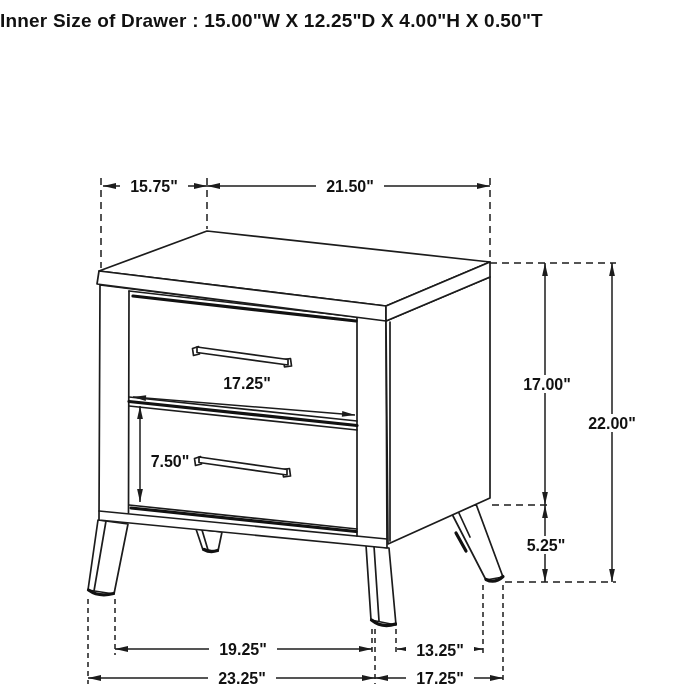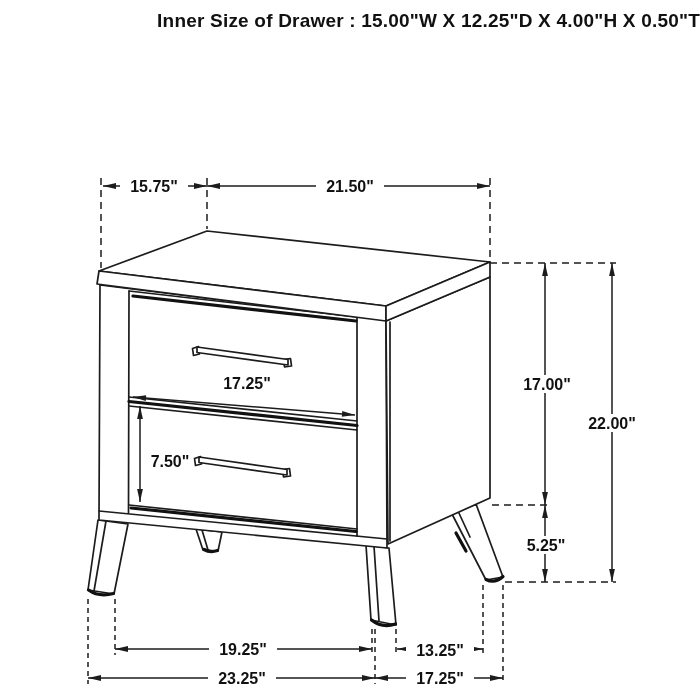--- a/index.html
+++ b/index.html
@@ -1,18 +1,18 @@
 <!DOCTYPE html>
 <html><head>
 <meta charset="utf-8">
 <style>
   html,body{margin:0;padding:0;background:#ffffff;}
   .stage{position:relative;width:700px;height:700px;background:#ffffff;overflow:hidden;
          font-family:"Liberation Sans",sans-serif;}
-  .title{position:absolute;top:10px;left:0;width:700px;text-align:right;
+  .title{position:absolute;top:10px;left:0;width:700px;text-align:left;
          font-size:19px;font-weight:bold;color:#111;letter-spacing:0.2px;}
   svg{position:absolute;left:0;top:0;}
   .edge{fill:none;stroke:#1c1c1c;stroke-width:1.7;stroke-linejoin:round;stroke-linecap:round;}
   .face{fill:#ffffff;stroke:#1c1c1c;stroke-width:1.7;stroke-linejoin:round;}
   .heavy{fill:none;stroke:#111;stroke-width:3.2;stroke-linecap:round;}
   .dim{fill:none;stroke:#1c1c1c;stroke-width:1.5;}
   .ext{fill:none;stroke:#1c1c1c;stroke-width:1.5;stroke-dasharray:7 5;}
   .ext2{fill:none;stroke:#1c1c1c;stroke-width:1.5;stroke-dasharray:5 4;}
   .lblbg{fill:#ffffff;stroke:none;}
   .lbl{font-family:"Liberation Sans",sans-serif;font-size:16px;font-weight:bold;

